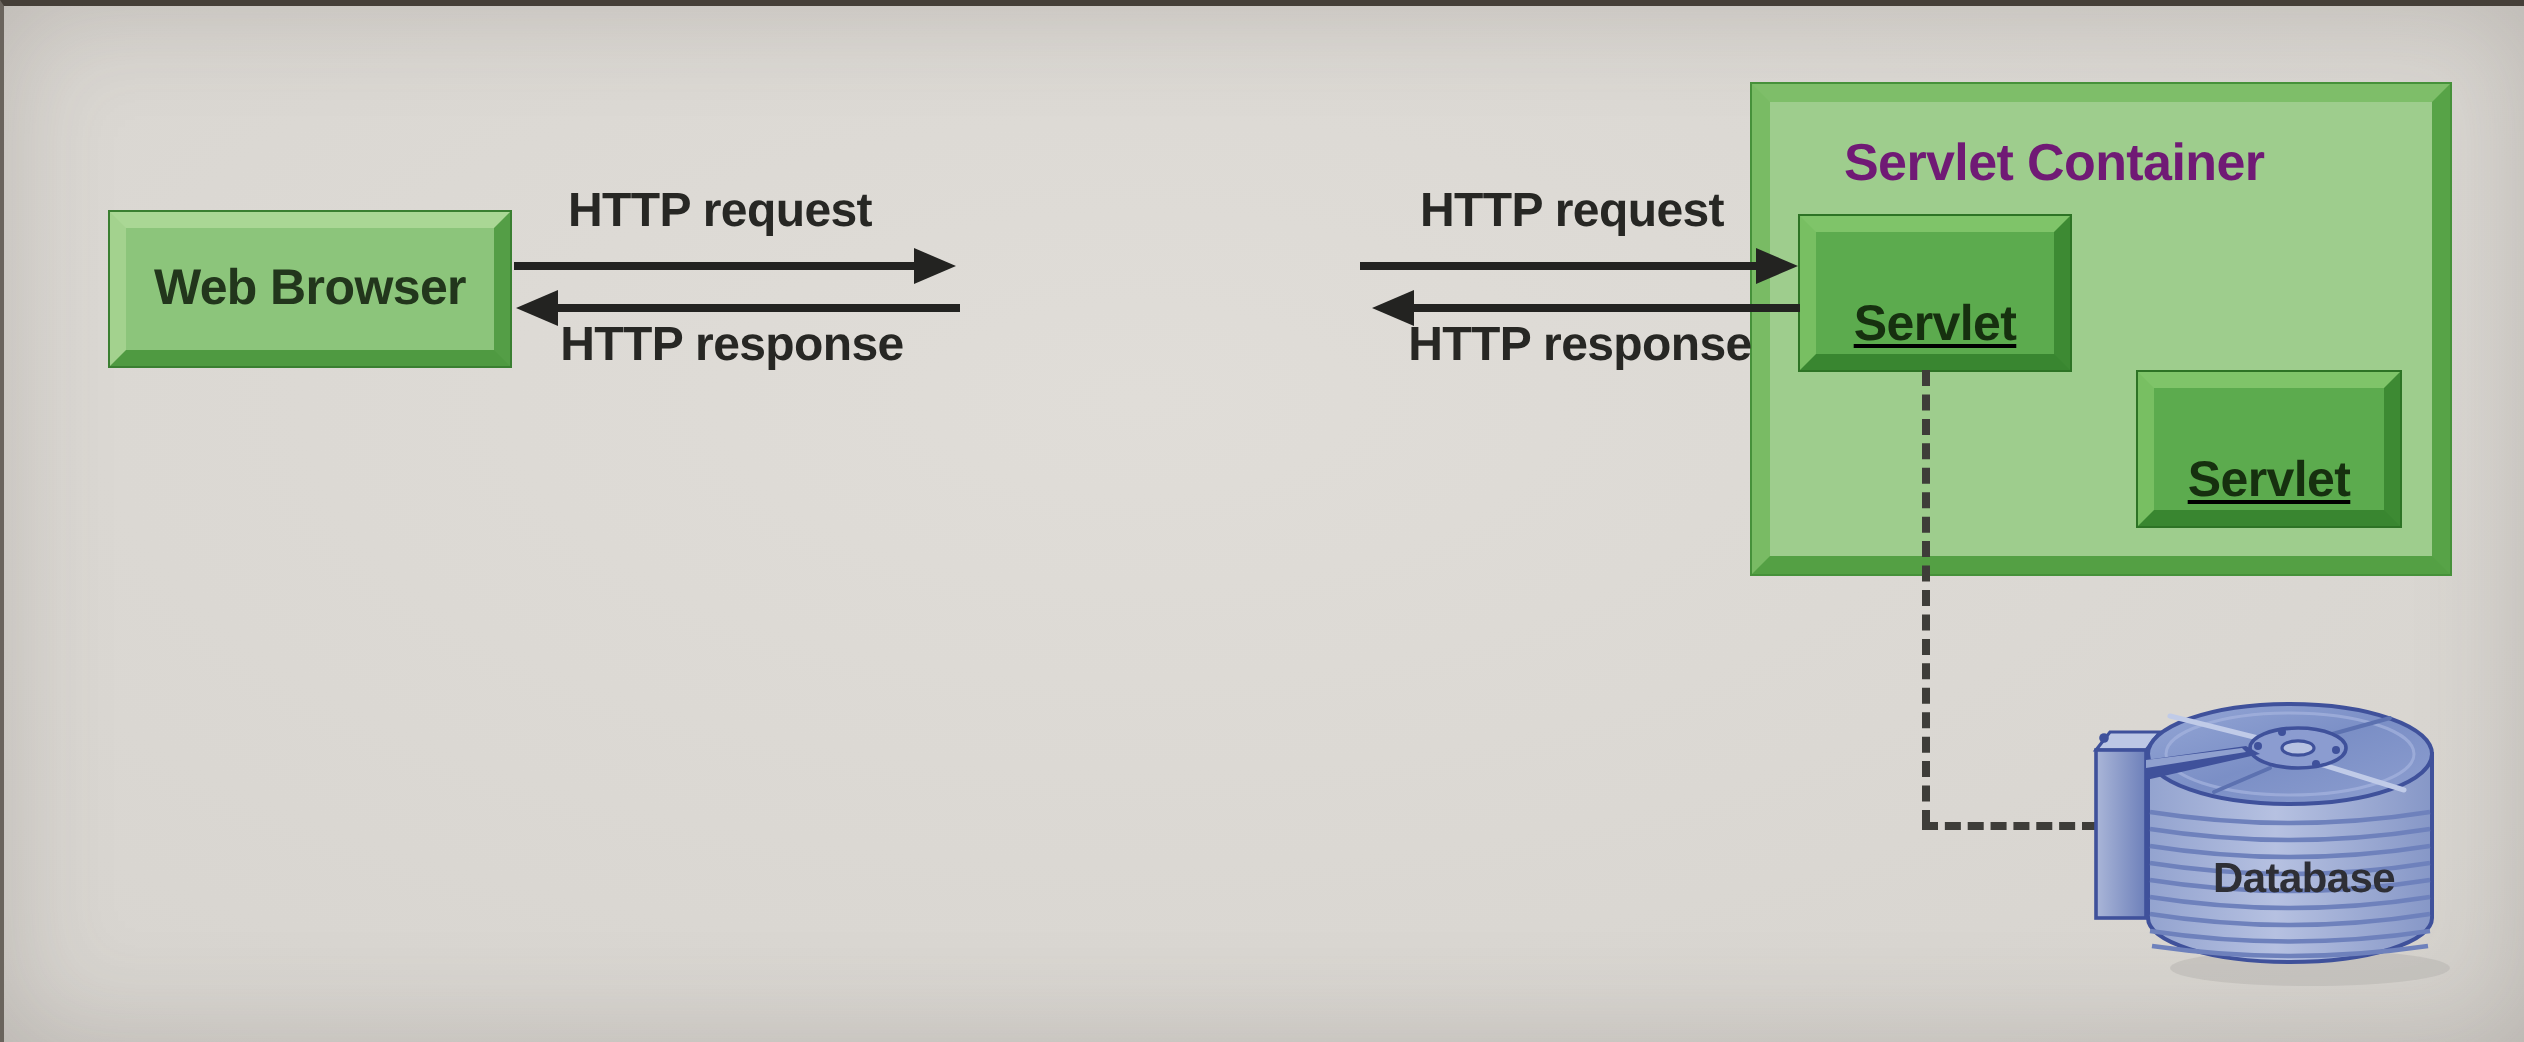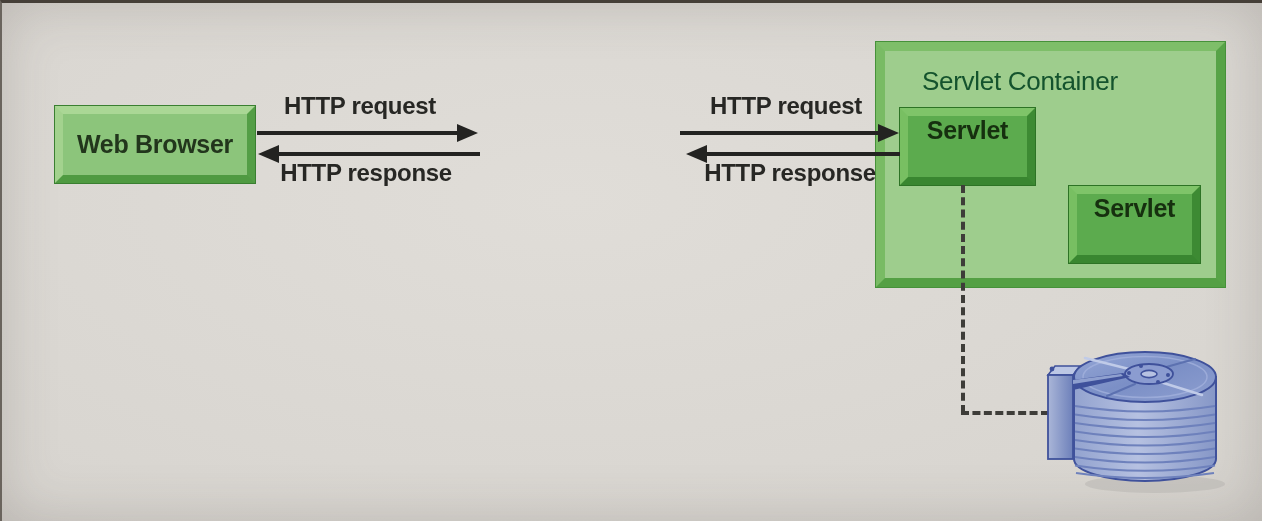--- a/index.html
+++ b/index.html
@@ -27,28 +27,28 @@
 
   .container-box {
     left:874px; top:39px; width:349px; height:245px; border-width:9px;
     background:#9ecd8d;
     border-color:#7ebe69 #57a347 #54a044 #79bb64;
     box-shadow:0 0 0 1px #46913a;
     display:block;
   }
   .container-title {
     position:absolute; left:37px; top:15px;
-    color:#14532d; font-size:26px; font-weight:400; letter-spacing:-0.3px;
+    color:#701a75; font-size:26px; font-weight:700; letter-spacing:-0.3px;
   }
   .servlet-box {
     position:absolute; border-style:solid; border-width:8px;
     background:#5cab4e;
     border-color:#7fc469 #3d8a33 #398630 #78bf62;
     box-shadow:0 0 0 1px #2d7325;
-    display:flex; align-items:flex-start; justify-content:center;
+    display:flex; align-items:flex-end; justify-content:center;text-decoration:underline;
   }
   .servlet-box .lbl { color:#16300f; font-size:25px; font-weight:600; letter-spacing:-0.3px; }
   .servlet-1 { left:15px; top:57px; width:135px; height:77px; }
   .servlet-2 { left:184px; top:135px; width:131px; height:77px; }
 
   
   .aline { position:absolute; height:4px; background:#232321; }
   .ahead { position:absolute; width:0; height:0; border-top:9px solid transparent; border-bottom:9px solid transparent; }
   .ahead.r { border-left:21px solid #232321; }
   .ahead.l { border-right:21px solid #232321; }
@@ -153,14 +153,15 @@
     <ellipse cx="112" cy="28" rx="24" ry="10" fill="#8b9cd0" stroke="#3f519b" stroke-width="1.8"></ellipse>
     <circle cx="92" cy="27" r="2" fill="#3f519b"></circle>
     <circle cx="131" cy="29" r="2" fill="#3f519b"></circle>
     <circle cx="104" cy="20" r="2" fill="#3f519b"></circle>
     <circle cx="121" cy="36" r="2" fill="#3f519b"></circle>
     <ellipse cx="112" cy="28" rx="8" ry="3.6" fill="#b7c2e2" stroke="#3f519b" stroke-width="1.6"></ellipse>
 
     <polygon points="36,34 86,27 93,31 36,44" fill="#3f519b"></polygon>
     <polygon points="36,34 84,28 86,30 36,38" fill="#8fa0cf"></polygon>
   </svg>
+  <div class="db-label">Database</div>
 
 </div>
 
 </body></html>

